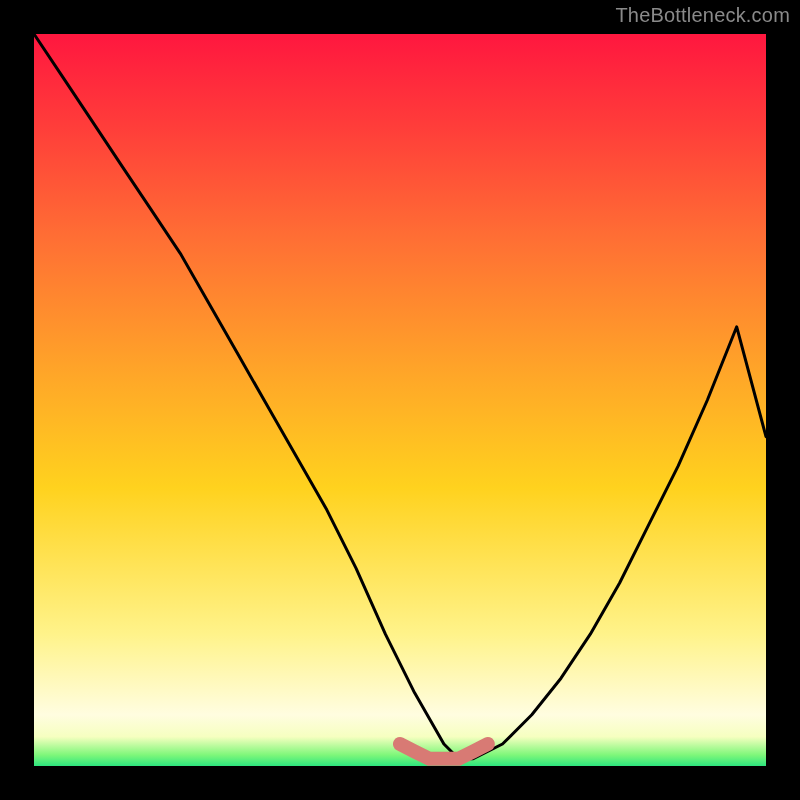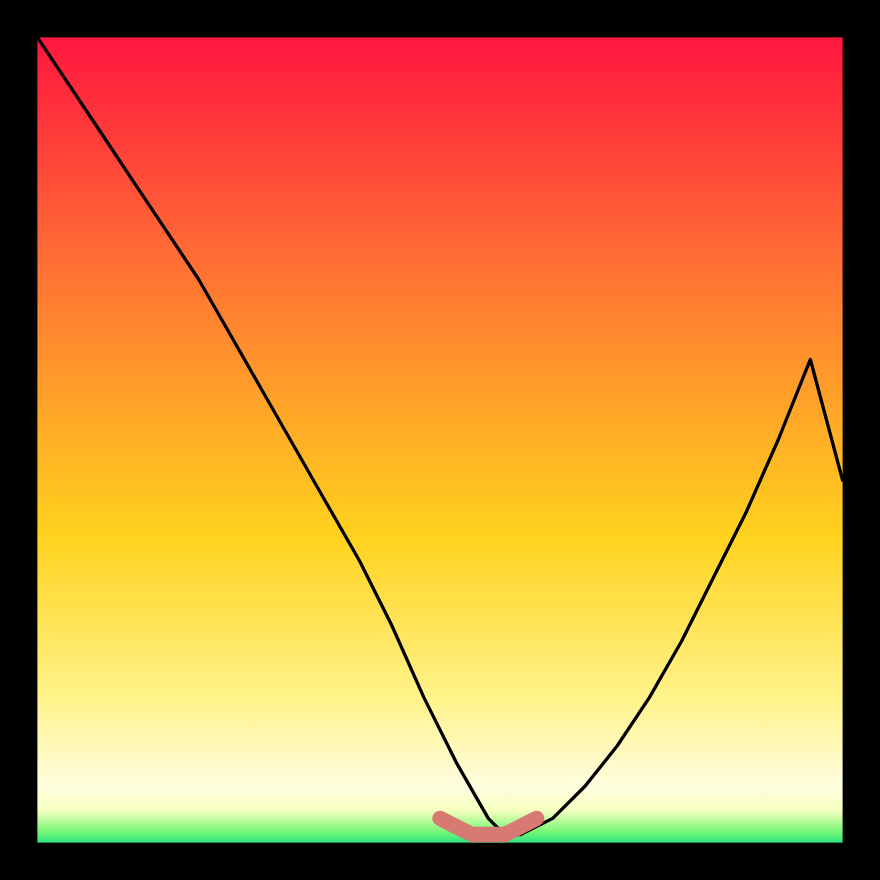--- a/index.html
+++ b/index.html
@@ -54,20 +54,21 @@
     font-size: 20px;
     font-weight: 500;
     letter-spacing: 0.2px;
     user-select: none;
   }
 </style>
 </head>
 <body>
 
 <div class="wrap">
+  <div class="watermark">TheBottleneck.com</div>
 
   <div class="plot">
     <svg class="curve" viewBox="0 0 732 732" preserveAspectRatio="none">
       <path id="main-curve" fill="none" stroke="#000000" stroke-width="3" stroke-linejoin="round" stroke-linecap="round" d="M0.0 0.0 L29.3 43.9 L58.6 87.8 L87.8 131.8 L117.1 175.7 L146.4 219.6 L175.7 270.8 L205.0 322.1 L234.2 373.3 L263.5 424.6 L292.8 475.8 L322.1 534.4 L351.4 600.2 L380.6 658.8 L409.9 710.0 L424.6 724.7 L439.2 724.7 L468.5 710.0 L497.8 680.8 L527.0 644.2 L556.3 600.2 L585.6 549.0 L614.9 490.4 L644.2 431.9 L673.4 366.0 L702.7 292.8 L732.0 402.6"></path>
       <path id="flat-segment" fill="none" stroke="#d87a74" stroke-width="14" stroke-linecap="round" d="M366.0 710.0 L380.6 717.4 L395.3 724.7 L409.9 724.7 L424.6 724.7 L439.2 717.4 L453.8 710.0"></path>
     </svg>
   </div>
 </div>
 
 </body></html>

